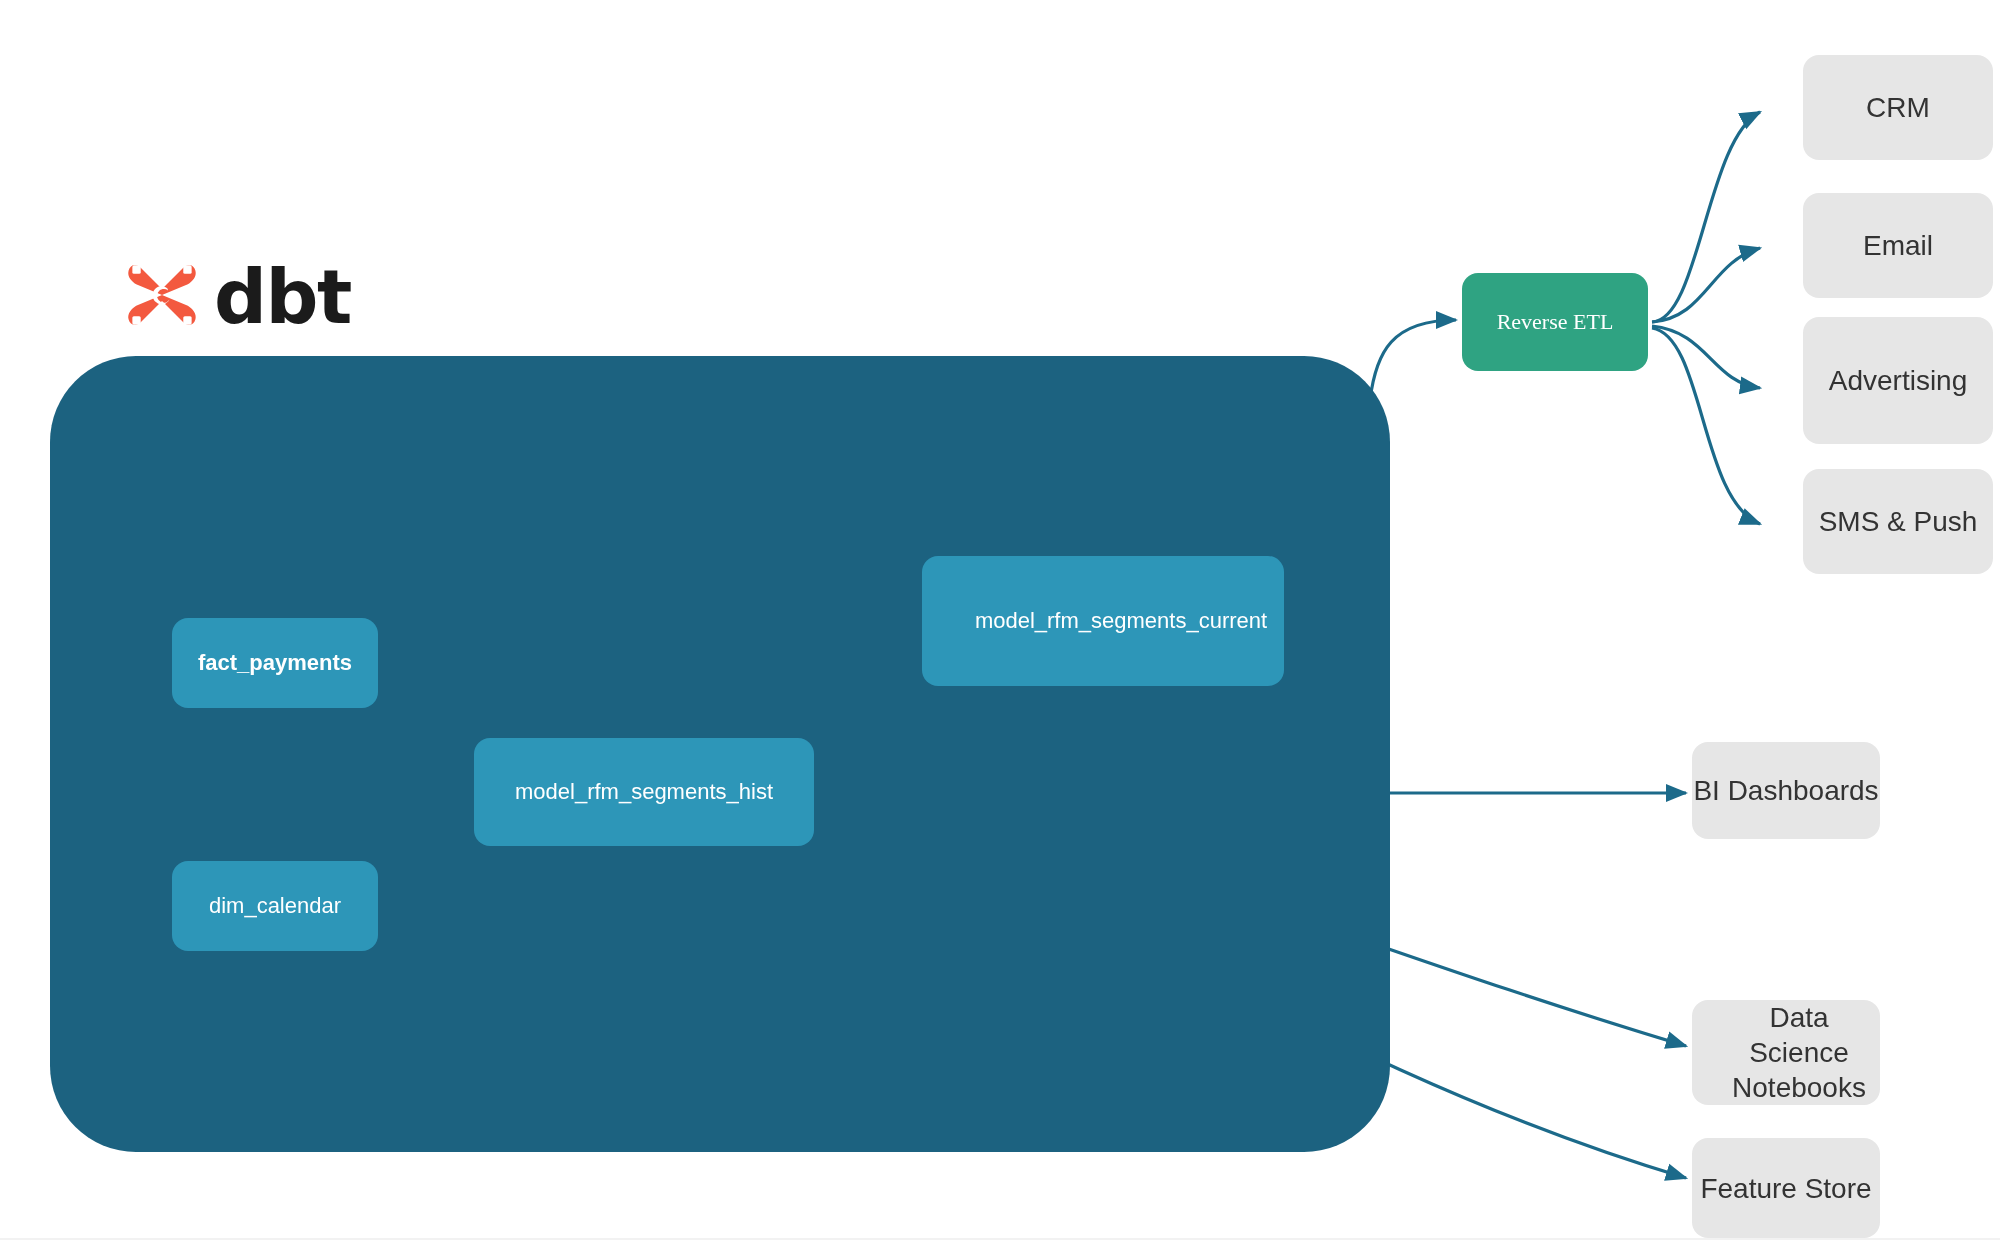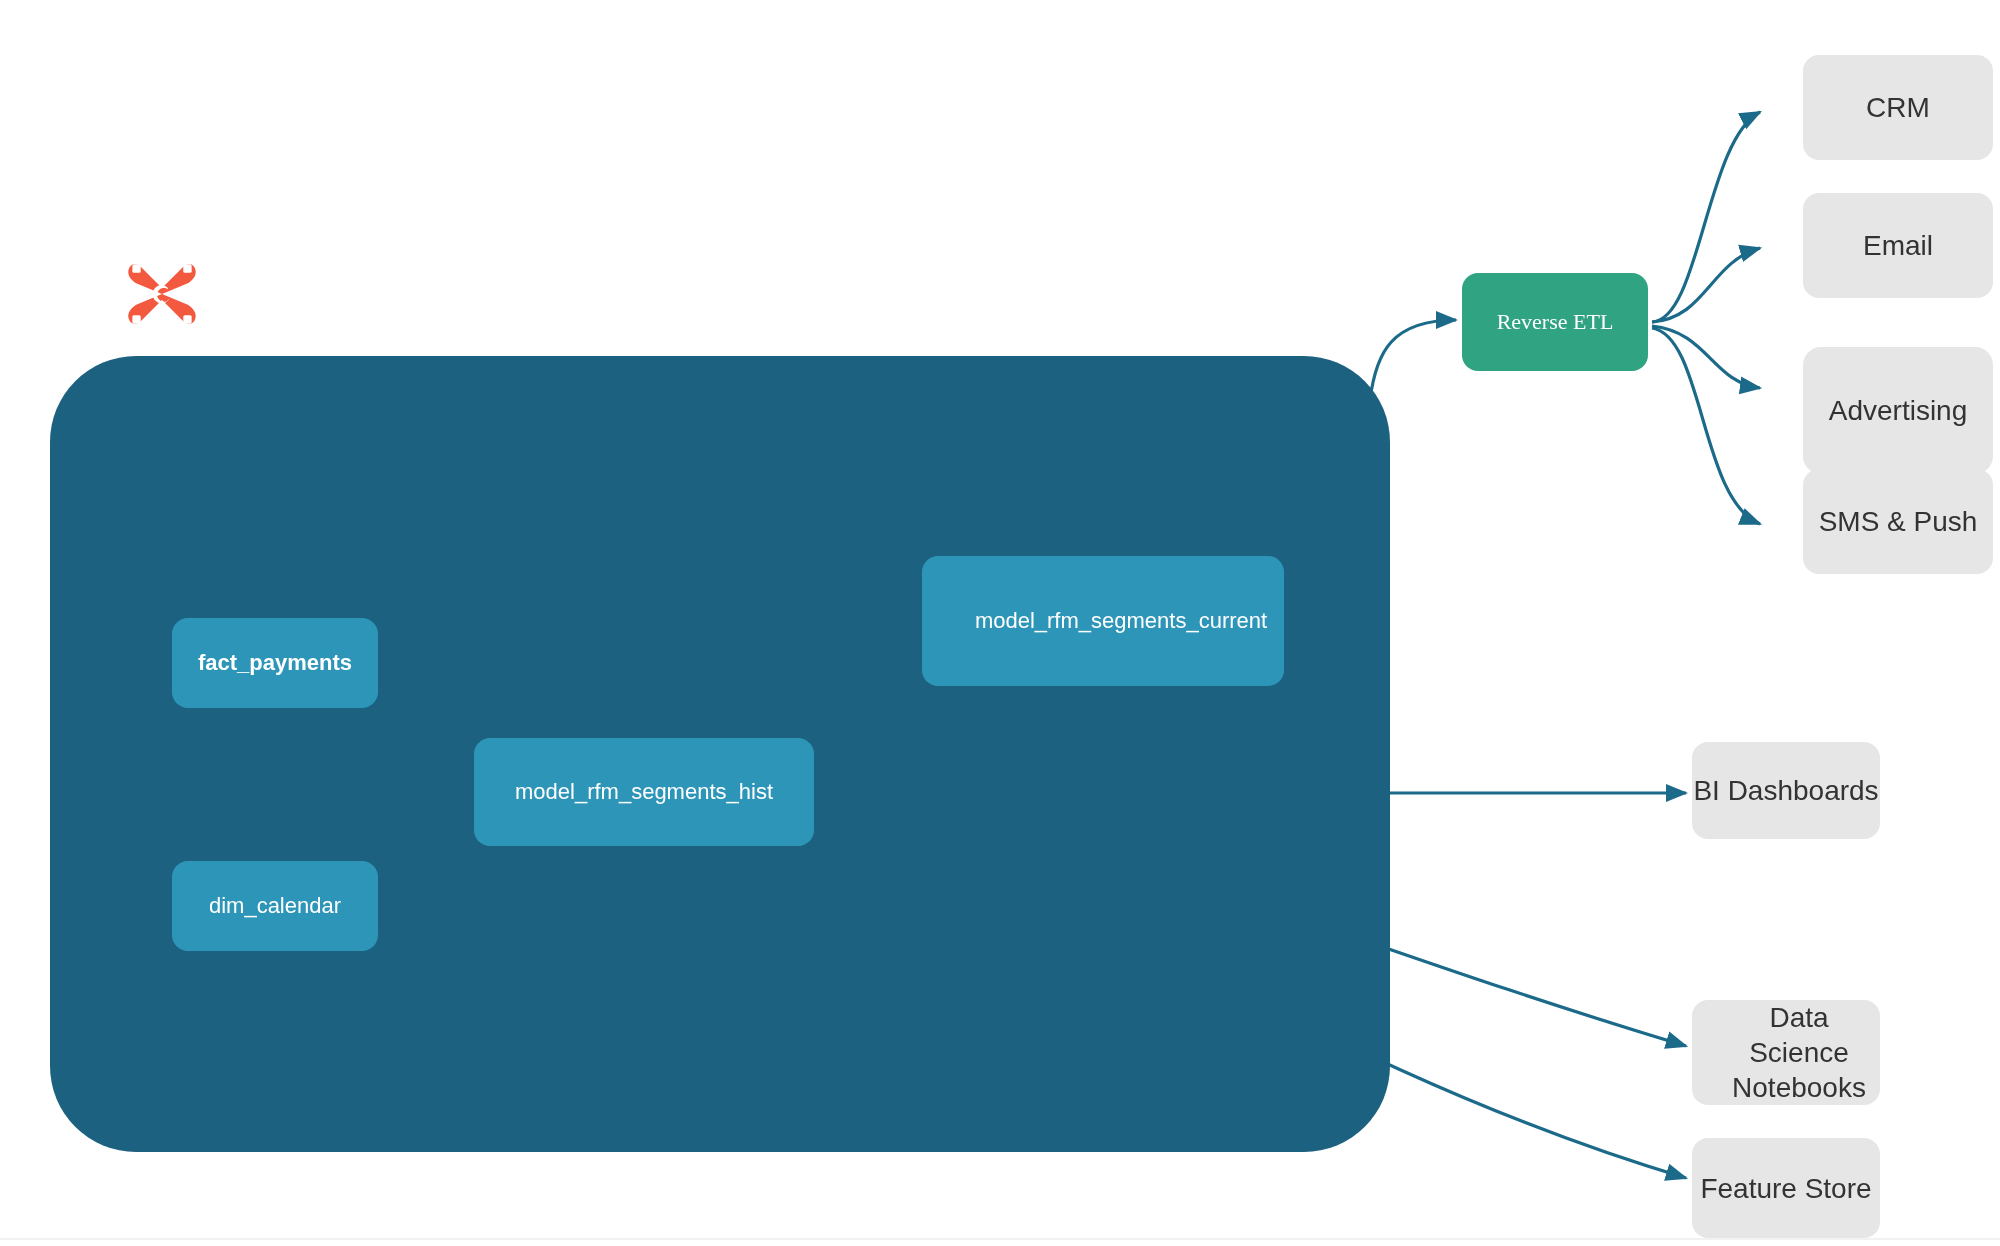--- a/index.html
+++ b/index.html
@@ -91,21 +91,21 @@
   }
 
   #node-fact-payments      { left: 172px;  top: 618px;  width: 206px; height: 90px; font-weight: bold; }
   #node-dim-calendar       { left: 172px;  top: 861px;  width: 206px; height: 90px; }
   #node-hist               { left: 474px;  top: 738px;  width: 340px; height: 108px; }
   #node-current            { left: 922px;  top: 556px;  width: 362px; height: 130px; padding-left: 36px; }
   #node-reverse-etl        { left: 1462px; top: 273px;  width: 186px; height: 98px; }
 
   #dest-crm                { left: 1803px; top: 55px;   width: 190px; height: 105px; }
   #dest-email              { left: 1803px; top: 193px;  width: 190px; height: 105px; }
-  #dest-advertising        { left: 1803px; top: 347px;  width: 190px; height: 127px; border-radius: 18px; }
+  #dest-advertising        { left: 1803px; top: 317px;  width: 190px; height: 127px; }
   #dest-sms-push           { left: 1803px; top: 469px;  width: 190px; height: 105px; }
   #dest-bi                 { left: 1692px; top: 742px;  width: 188px; height: 97px; }
   #dest-notebooks          { left: 1692px; top: 1000px; width: 188px; height: 105px; padding-left: 26px; }
   #dest-feature-store      { left: 1692px; top: 1138px; width: 188px; height: 100px; }
 
   .footer-rule {
     position: absolute;
     left: 0;
     top: 1238px;
     width: 2000px;
@@ -154,20 +154,21 @@
   <svg class="brand-mark" viewBox="0 0 100 100" xmlns="http://www.w3.org/2000/svg">
     <path d="M50 42 L22 14 C16 8 8 10 6 18 L6 18 C4 26 10 32 16 36 L50 50 L16 64
              C10 68 4 74 6 82 C8 90 16 92 22 86 L50 58 L78 86 C84 92 92 90 94 82
              C96 74 90 68 84 64 L50 50 L84 36 C90 32 96 26 94 18 C92 10 84 8 78 14 Z" fill="#F3593F"></path>
     <rect x="11" y="11" width="11" height="11" rx="2" fill="#ffffff"></rect>
     <rect x="78" y="11" width="11" height="11" rx="2" fill="#ffffff"></rect>
     <rect x="11" y="78" width="11" height="11" rx="2" fill="#ffffff"></rect>
     <rect x="78" y="78" width="11" height="11" rx="2" fill="#ffffff"></rect>
     <path d="M57 41 a12 12 0 1 0 4 13 a9 9 0 1 1 -3 -10 z" fill="#ffffff"></path>
   </svg>
+  <span class="brand-word">dbt</span>
 </div>
 
 <div class="node model" id="node-fact-payments">
   <span>fact_payments</span>
 </div>
 
 <div class="node model" id="node-dim-calendar">
   <span>dim_calendar</span>
 </div>
 

